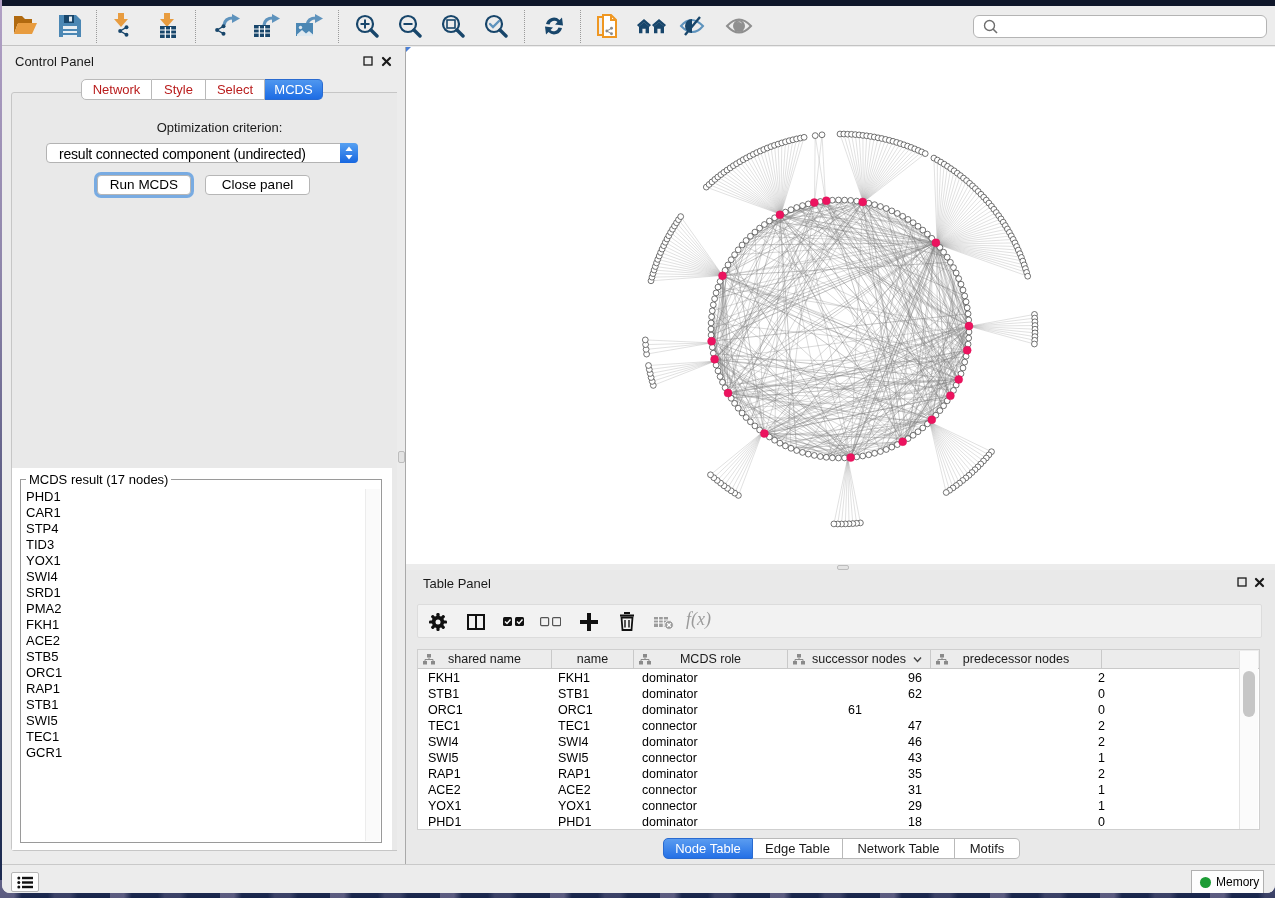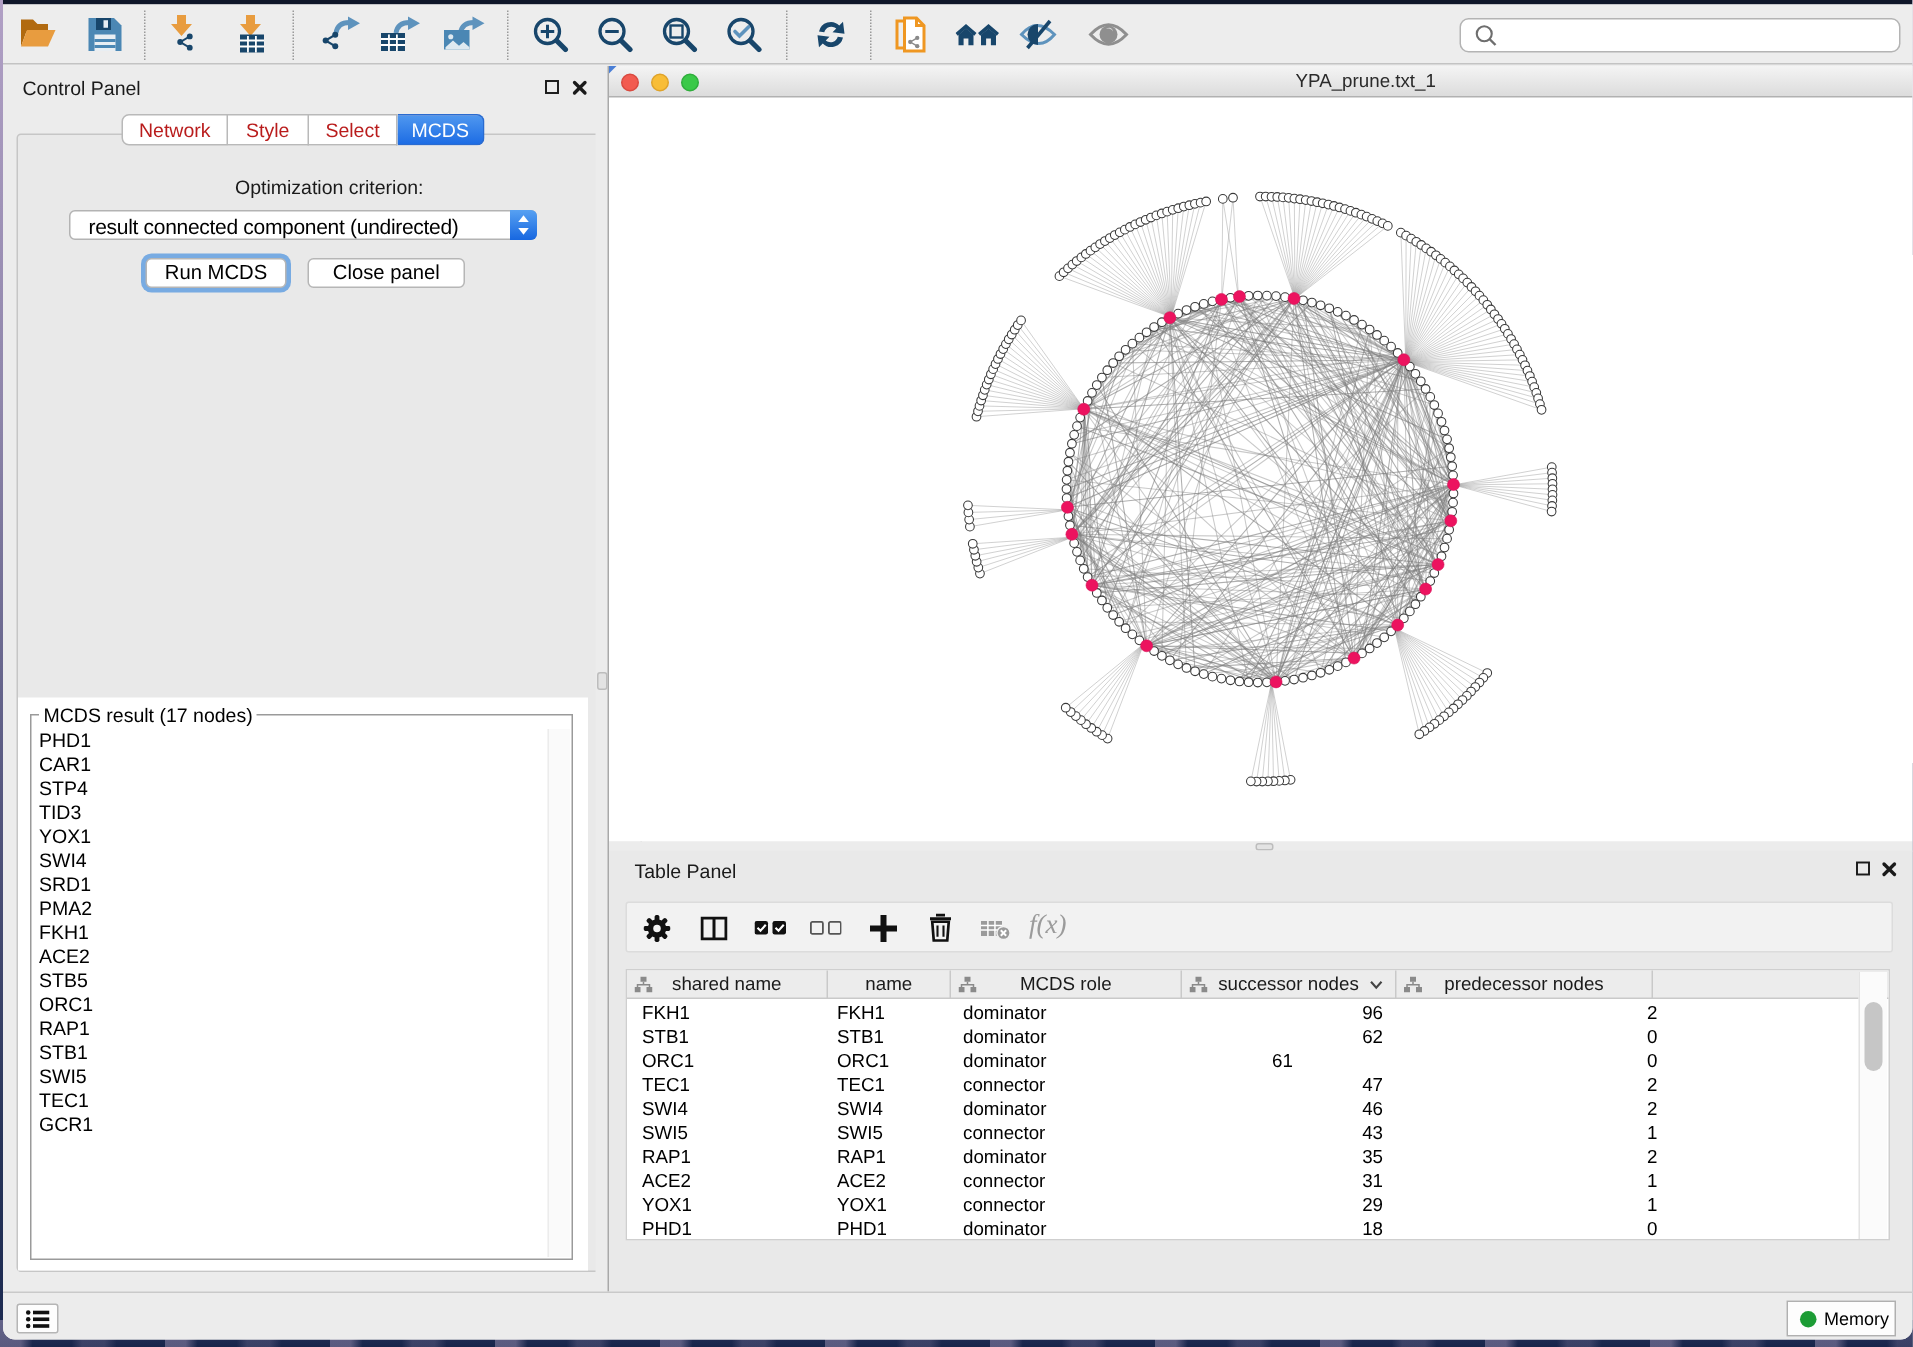--- a/index.html
+++ b/index.html
@@ -1,19 +1,19 @@
 <!DOCTYPE html>
 <html><head>
 <meta charset="utf-8">
 <style>
 * { margin:0; padding:0; box-sizing:border-box; }
 html,body { width:1275px; height:898px; overflow:hidden; }
 body { font-family:"Liberation Sans", sans-serif;
   background:linear-gradient(180deg,#b1a0c5 0%,#8f86ab 30%,#54567e 60%,#273459 85%,#1b2950 100%); }
-#win { position:absolute; left:2px; top:0; width:1273px; height:893px; border-top:3px solid #0f172a;
+#win { position:absolute; left:2px; top:0; width:1273px; height:893px; border-top:6px solid #0f172a;
   background:#ededed; border-radius:0 0 8px 8px; overflow:hidden; }
 .abs { position:absolute; }
 
 
 #toolbar { position:absolute; left:0; top:0; width:100%; height:40px; background:#ededed;
   border-bottom:1px solid #c3c3c3; }
 .tsep { position:absolute; top:4px; height:33px; width:0;
   border-left:1px dotted #9a9a9a; }
 .ticon { position:absolute; top:7px; }
 #searchbox { position:absolute; left:971px; top:9px; width:294px; height:23px;
@@ -294,26 +294,20 @@
           <div id="mcds-list">PHD1<br>CAR1<br>STP4<br>TID3<br>YOX1<br>SWI4<br>SRD1<br>PMA2<br>FKH1<br>ACE2<br>STB5<br>ORC1<br>RAP1<br>STB1<br>SWI5<br>TEC1<br>GCR1</div>
           <div id="list-sb"></div>
         </div>
       </div>
     </div>
   </div>
   <div id="vsplit">
       <div class="grip"></div>
     </div>
   <div id="net">
-    <div id="net-title">
-      <div class="t">YPA_prune.txt_1</div>
-      <div class="tl" style="left:8px; background:#f25b50; border:0.5px solid #d94a40;"></div>
-      <div class="tl" style="left:28px; background:#f8bd36; border:0.5px solid #dfa32a;"></div>
-      <div class="tl" style="left:48px; background:#3ac948; border:0.5px solid #2fae3c;"></div>
-    </div>
     <div id="net-corner"></div>
     <div id="graph-holder" class="abs" style="left:0; top:21px;"><svg width="869" height="497" viewBox="0 0 869 497">
 <g stroke="#7e7e7e" stroke-width="0.7" fill="none">
 <line x1="373.9" y1="146.8" x2="316.5" y2="207.8" stroke-opacity="0.62"></line>
 <line x1="373.9" y1="146.8" x2="322.0" y2="196.9" stroke-opacity="0.42"></line>
 <line x1="373.9" y1="146.8" x2="336.1" y2="177.0" stroke-opacity="0.42"></line>
 <line x1="373.9" y1="146.8" x2="344.4" y2="168.2" stroke-opacity="0.62"></line>
 <line x1="373.9" y1="146.8" x2="414.3" y2="133.5" stroke-opacity="0.42"></line>
 <line x1="373.9" y1="146.8" x2="420.3" y2="132.7" stroke-opacity="0.42"></line>
 <line x1="373.9" y1="146.8" x2="438.6" y2="132.1" stroke-opacity="0.62"></line>
@@ -1323,20 +1317,26 @@
             <span style="position:absolute;left:140px;">PHD1</span>
             <span style="position:absolute;left:224px;">dominator</span>
             <span style="position:absolute;left:370px;width:134px;text-align:right;">18</span>
             <span style="position:absolute;left:513px;width:174px;text-align:right;">0</span>
           </div>
         </div>
       <div id="tbl-sb">
           <div class="thumb"></div>
         </div>
     </div>
+    <div id="tp-tabs">
+      <div class="ttab first sel" style="width:90px;">Node Table</div>
+      <div class="ttab" style="width:90px;">Edge Table</div>
+      <div class="ttab" style="width:112px;">Network Table</div>
+      <div class="ttab last" style="width:65px;">Motifs</div>
+    </div>
   </div>
   <div id="status">
     <div id="hamb">
         <svg style="position:absolute;left:5px;top:3px" width="16" height="13" viewBox="0 0 16 13">
           <g fill="#111">
             <circle cx="1.8" cy="2" r="1.5"></circle>
             <circle cx="1.8" cy="6.5" r="1.5"></circle>
             <circle cx="1.8" cy="11" r="1.5"></circle>
             <rect x="5" y="0.8" width="11" height="2.4"></rect>
             <rect x="5" y="5.3" width="11" height="2.4"></rect>

